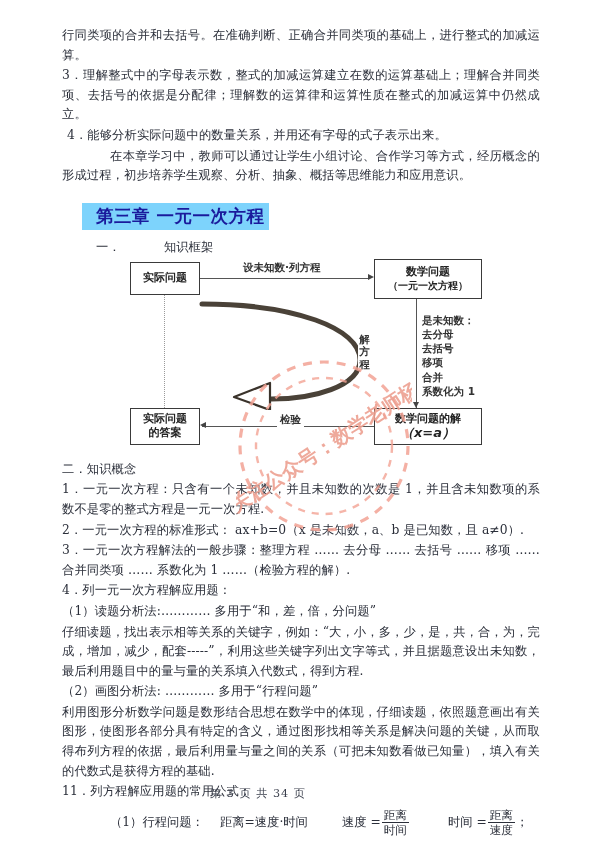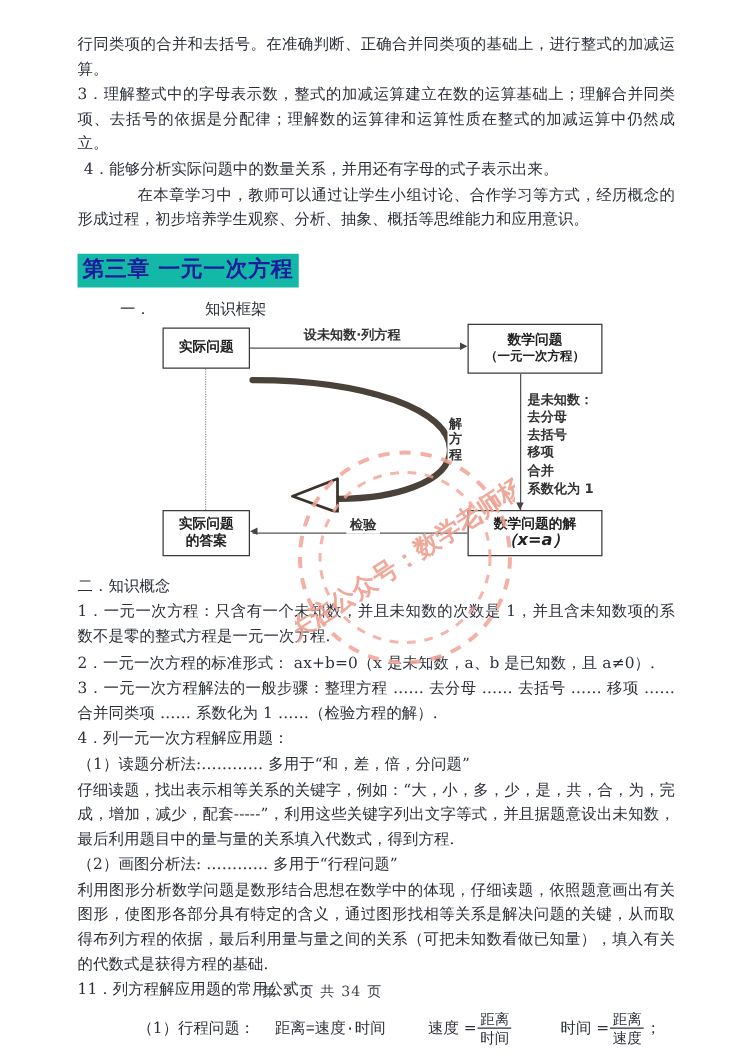--- a/index.html
+++ b/index.html
@@ -35,28 +35,29 @@
   p.indent-half { padding-left: 5px; }
   p.indent-block { text-indent: 48px; }
 
   
   .chapter-head-wrap {
     margin-top: 17px;
     margin-bottom: 8px;
   }
   .chapter-head {
     display: inline-block;
-    background: #14b8a6;
+    background: #7dd3fc;
     color: #1a1a9c;
     font-weight: bold;
     font-size: 17.5px;
     line-height: 24px;
-    padding: 1px 4px 2px 4px;
+    padding: 1px 4px 2px 14px;
     letter-spacing: 0.5px;
     font-family: "DejaVu Sans", "Liberation Sans", sans-serif;
+    margin-left: 20px;
   }
 
   .sec-label-row {
     margin-top: 9px;
     margin-bottom: 2px;
     font-size: 12.3px;
     color: #2b2f3a;
     padding-left: 34px;
   }
   .sec-label-row .num { display: inline-block; width: 68px; }
@@ -198,21 +199,21 @@
   .formula-row {
     margin-top: 6px;
     font-size: 12.3px;
     color: #2b2f3a;
     display: flex;
     align-items: center;
     padding-left: 48px;
     gap: 0;
   }
   .formula-row .fr-label { margin-right: 16px; }
-  .formula-row .fr-eq1 { margin-right: 34px; font-family: Liberation Mono, monospace; }
+  .formula-row .fr-eq1 { margin-right: 34px; }
   .formula-row .fr-eq2 { margin-right: 38px; }
   .frac {
     display: inline-flex;
     flex-direction: column;
     align-items: center;
     vertical-align: middle;
     margin: 0 1px;
     font-size: 11.6px;
     line-height: 14px;
   }

